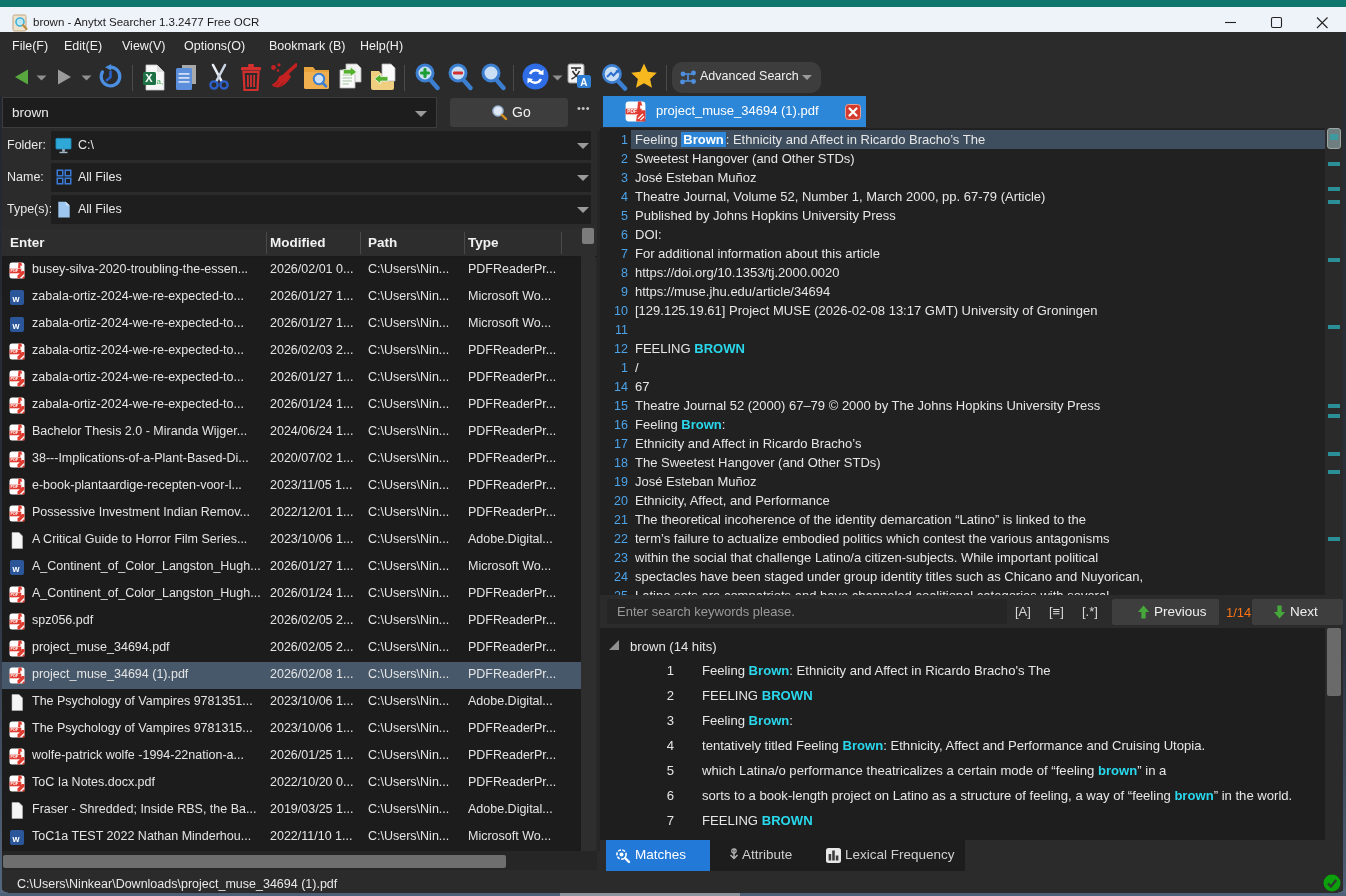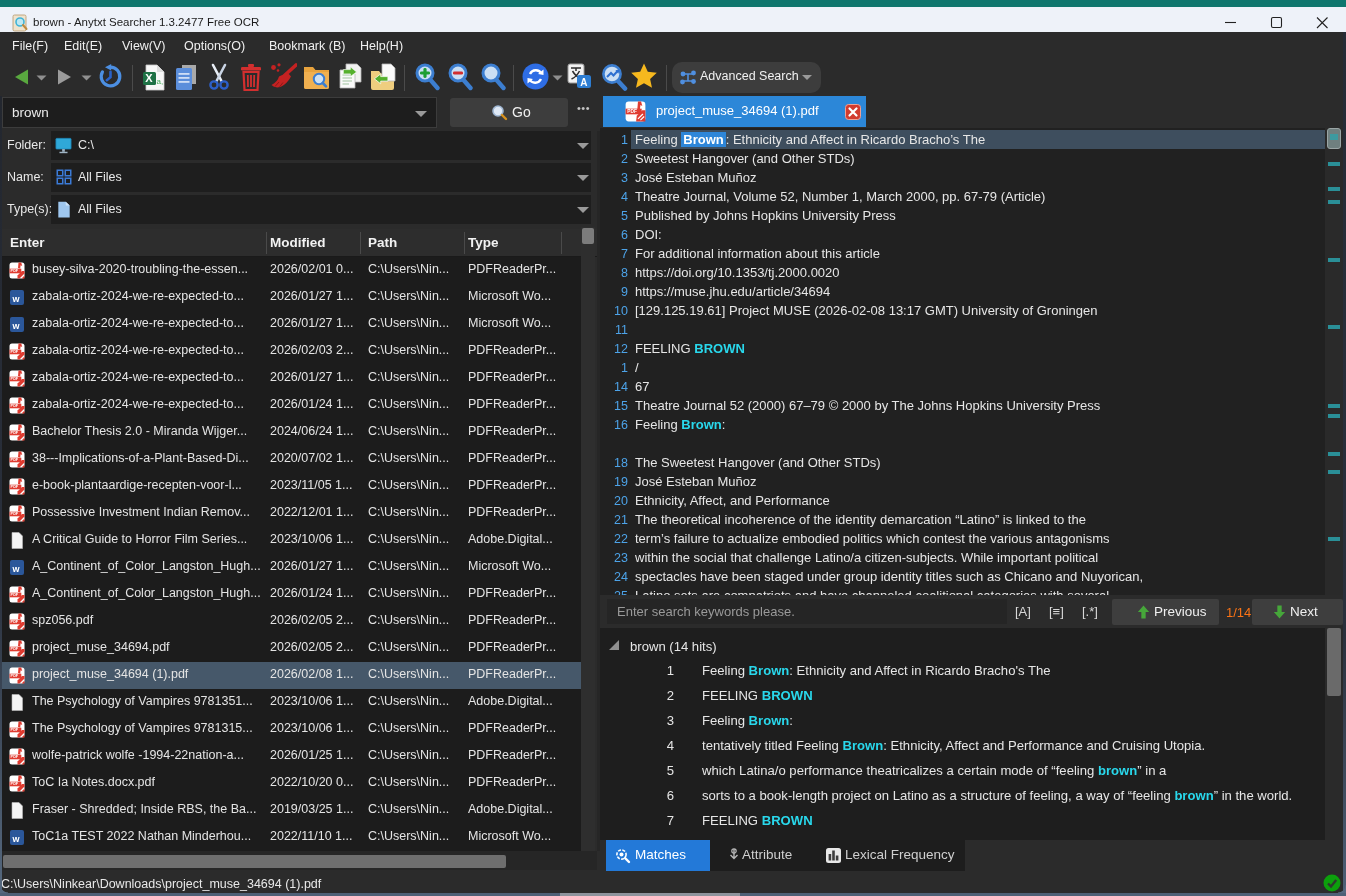--- a/index.html
+++ b/index.html
@@ -686,20 +686,24 @@
       <span class="lt">67</span>
     </div>
     <div class="pline" style="top:268px">
       <span class="ln">15</span>
       <span class="lt">Theatre Journal 52 (2000) 67–79 © 2000 by The Johns Hopkins University Press</span>
     </div>
     <div class="pline" style="top:287px">
       <span class="ln">16</span>
       <span class="lt">Feeling <span class="cy">Brown</span>:</span>
     </div>
+    <div class="pline" style="top:306px">
+      <span class="ln">17</span>
+      <span class="lt">Ethnicity and Affect in Ricardo Bracho’s</span>
+    </div>
     <div class="pline" style="top:325px">
       <span class="ln">18</span>
       <span class="lt">The Sweetest Hangover (and Other STDs)</span>
     </div>
     <div class="pline" style="top:344px">
       <span class="ln">19</span>
       <span class="lt">José Esteban Muñoz</span>
     </div>
     <div class="pline" style="top:363px">
       <span class="ln">20</span>
@@ -822,21 +826,21 @@
   <span style="position:absolute;left:32px;top:7px;">Attribute</span>
   <svg style="position:absolute;left:115px;top:7px" width="17" height="17" viewBox="0 0 17 17">
     <rect x="1" y="1" width="15" height="15" rx="2.5" fill="#e8e8e8"></rect>
     <rect x="3.6" y="7" width="2.6" height="6.5" fill="#3c3c3c"></rect>
     <rect x="7.2" y="3.5" width="2.6" height="10" fill="#3c3c3c"></rect>
     <rect x="10.8" y="8.5" width="2.6" height="5" fill="#3c3c3c"></rect>
   </svg>
   <span style="position:absolute;left:135px;top:7px;">Lexical Frequency</span>
 </div>
 <div id="statusbar">
-    <span style="position:absolute;left:1px;top:6px;">C:\Users\Ninkear\Downloads\project_muse_34694 (1).pdf</span>
+    <span style="position:absolute;left:17px;top:6px;">C:\Users\Ninkear\Downloads\project_muse_34694 (1).pdf</span>
   <svg style="position:absolute;left:1323px;top:3px" width="18" height="18" viewBox="0 0 18 18">
     <circle cx="9" cy="9" r="8.5" fill="#0ca00c"></circle>
     <path d="M5 9.5 L8 12.5 L13.2 6" stroke="#2d3a2d" stroke-width="2.4" fill="none"></path>
   </svg>
 </div>
 <div id="bottomedge">
     <div style="position:absolute;left:560px;top:0;width:180px;height:3px;background:#8d939c"></div>
   </div>
 <div id="leftedge"></div>
 <div id="rightedge"></div>

